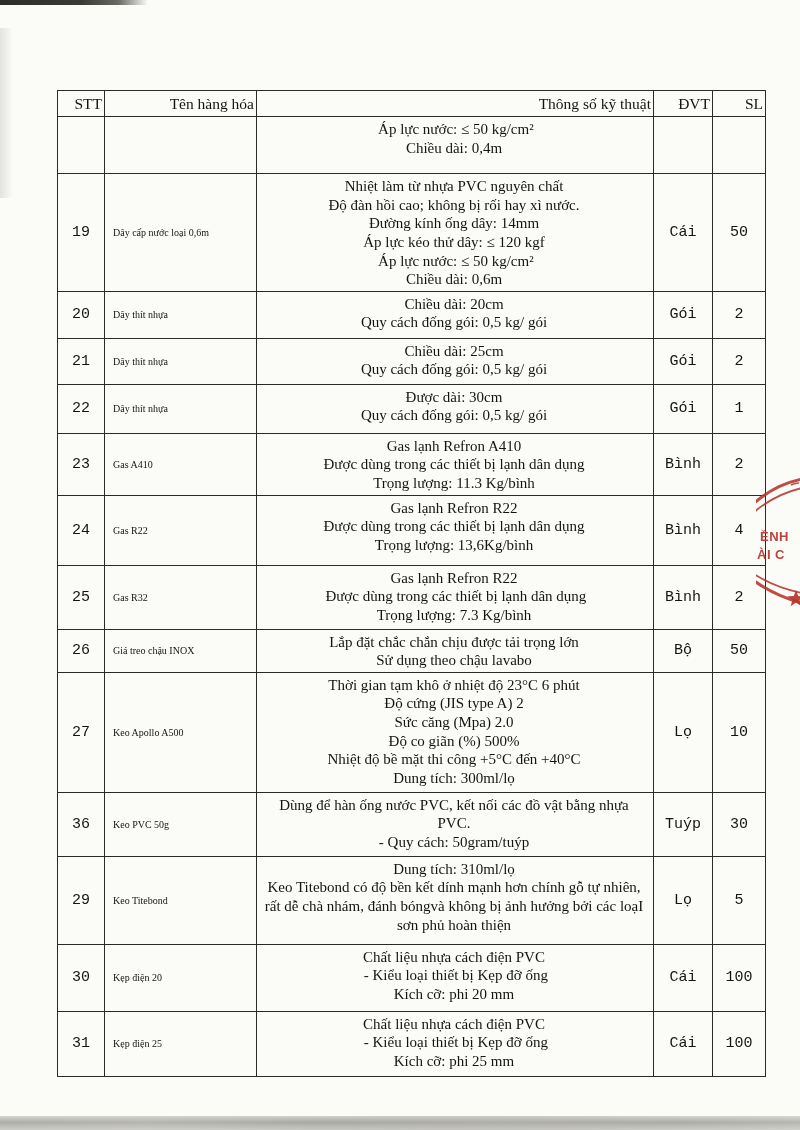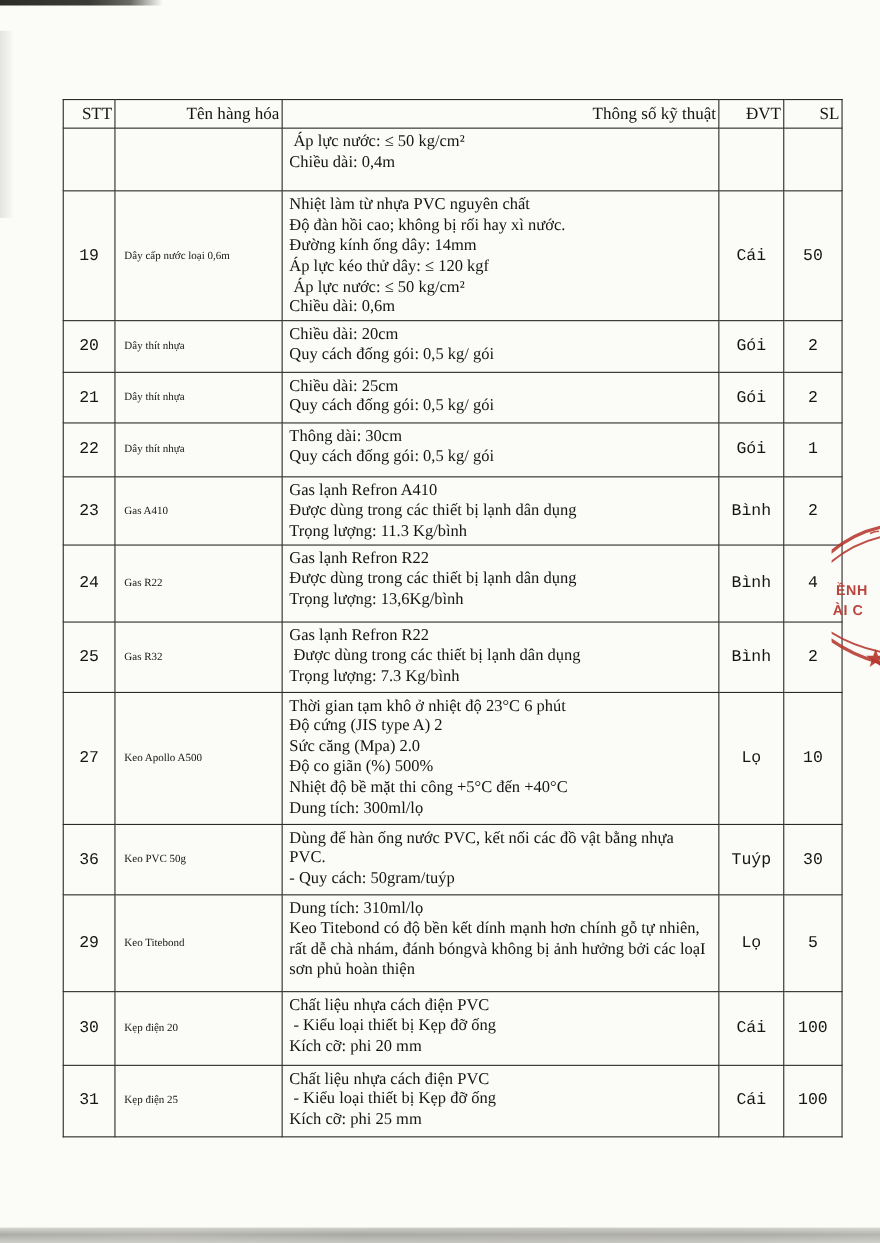--- a/index.html
+++ b/index.html
@@ -47,21 +47,21 @@
   td.stt-cell, td.unit-cell, td.qty-cell {
     text-align:center; vertical-align:middle;
     font-size:15px; padding:2px;font-family:Liberation Mono, monospace;
   }
   td.item-name-cell {
     text-align:left; vertical-align:middle;
     font-size:10px; line-height:19px;
     padding:2px 4px 2px 8px;
   }
   td.specs-cell {
-    text-align:left; vertical-align:top;
+    text-align:center; vertical-align:top;
     padding:3px 8px 2px 6px;
   }
   .spec-line {
     font-size:15px; line-height:18.6px;
     white-space:pre-wrap;
   }
   tr.carryover-row td.specs-cell { padding-bottom:16px; }
 
   
   .stamp-fragment {
@@ -136,21 +136,21 @@
           <div class="spec-line">Chiều dài: 25cm</div>
           <div class="spec-line">Quy cách đống gói: 0,5 kg/ gói</div>
         </td>
         <td class="unit-cell">Gói</td>
         <td class="qty-cell">2</td>
       </tr>
       <tr style="height: 49px;">
         <td class="stt-cell">22</td>
         <td class="item-name-cell">Dây thít nhựa</td>
         <td class="specs-cell">
-          <div class="spec-line">Thông dài: 30cm</div>
+          <div class="spec-line">Được dài: 30cm</div>
           <div class="spec-line">Quy cách đống gói: 0,5 kg/ gói</div>
         </td>
         <td class="unit-cell">Gói</td>
         <td class="qty-cell">1</td>
       </tr>
       <tr style="height: 56px;">
         <td class="stt-cell">23</td>
         <td class="item-name-cell">Gas A410</td>
         <td class="specs-cell">
           <div class="spec-line">Gas lạnh Refron A410</div>
@@ -174,20 +174,30 @@
       <tr style="height: 64px;">
         <td class="stt-cell">25</td>
         <td class="item-name-cell">Gas R32</td>
         <td class="specs-cell">
           <div class="spec-line">Gas lạnh Refron R22</div>
           <div class="spec-line"> Được dùng trong các thiết bị lạnh dân dụng</div>
           <div class="spec-line">Trọng lượng: 7.3 Kg/bình</div>
         </td>
         <td class="unit-cell">Bình</td>
         <td class="qty-cell">2</td>
+      </tr>
+      <tr style="height: 41px;">
+        <td class="stt-cell">26</td>
+        <td class="item-name-cell">Giá treo chậu INOX</td>
+        <td class="specs-cell">
+          <div class="spec-line">Lắp đặt chắc chắn chịu được tải trọng lớn</div>
+          <div class="spec-line">Sử dụng theo chậu lavabo</div>
+        </td>
+        <td class="unit-cell">Bộ</td>
+        <td class="qty-cell">50</td>
       </tr>
       <tr style="height: 120px;">
         <td class="stt-cell">27</td>
         <td class="item-name-cell">Keo Apollo A500</td>
         <td class="specs-cell">
           <div class="spec-line">Thời gian tạm khô ở nhiệt độ 23°C 6 phút</div>
           <div class="spec-line">Độ cứng (JIS type A) 2</div>
           <div class="spec-line">Sức căng (Mpa) 2.0</div>
           <div class="spec-line">Độ co giãn (%) 500%</div>
           <div class="spec-line">Nhiệt độ bề mặt thi công +5°C đến +40°C</div>

